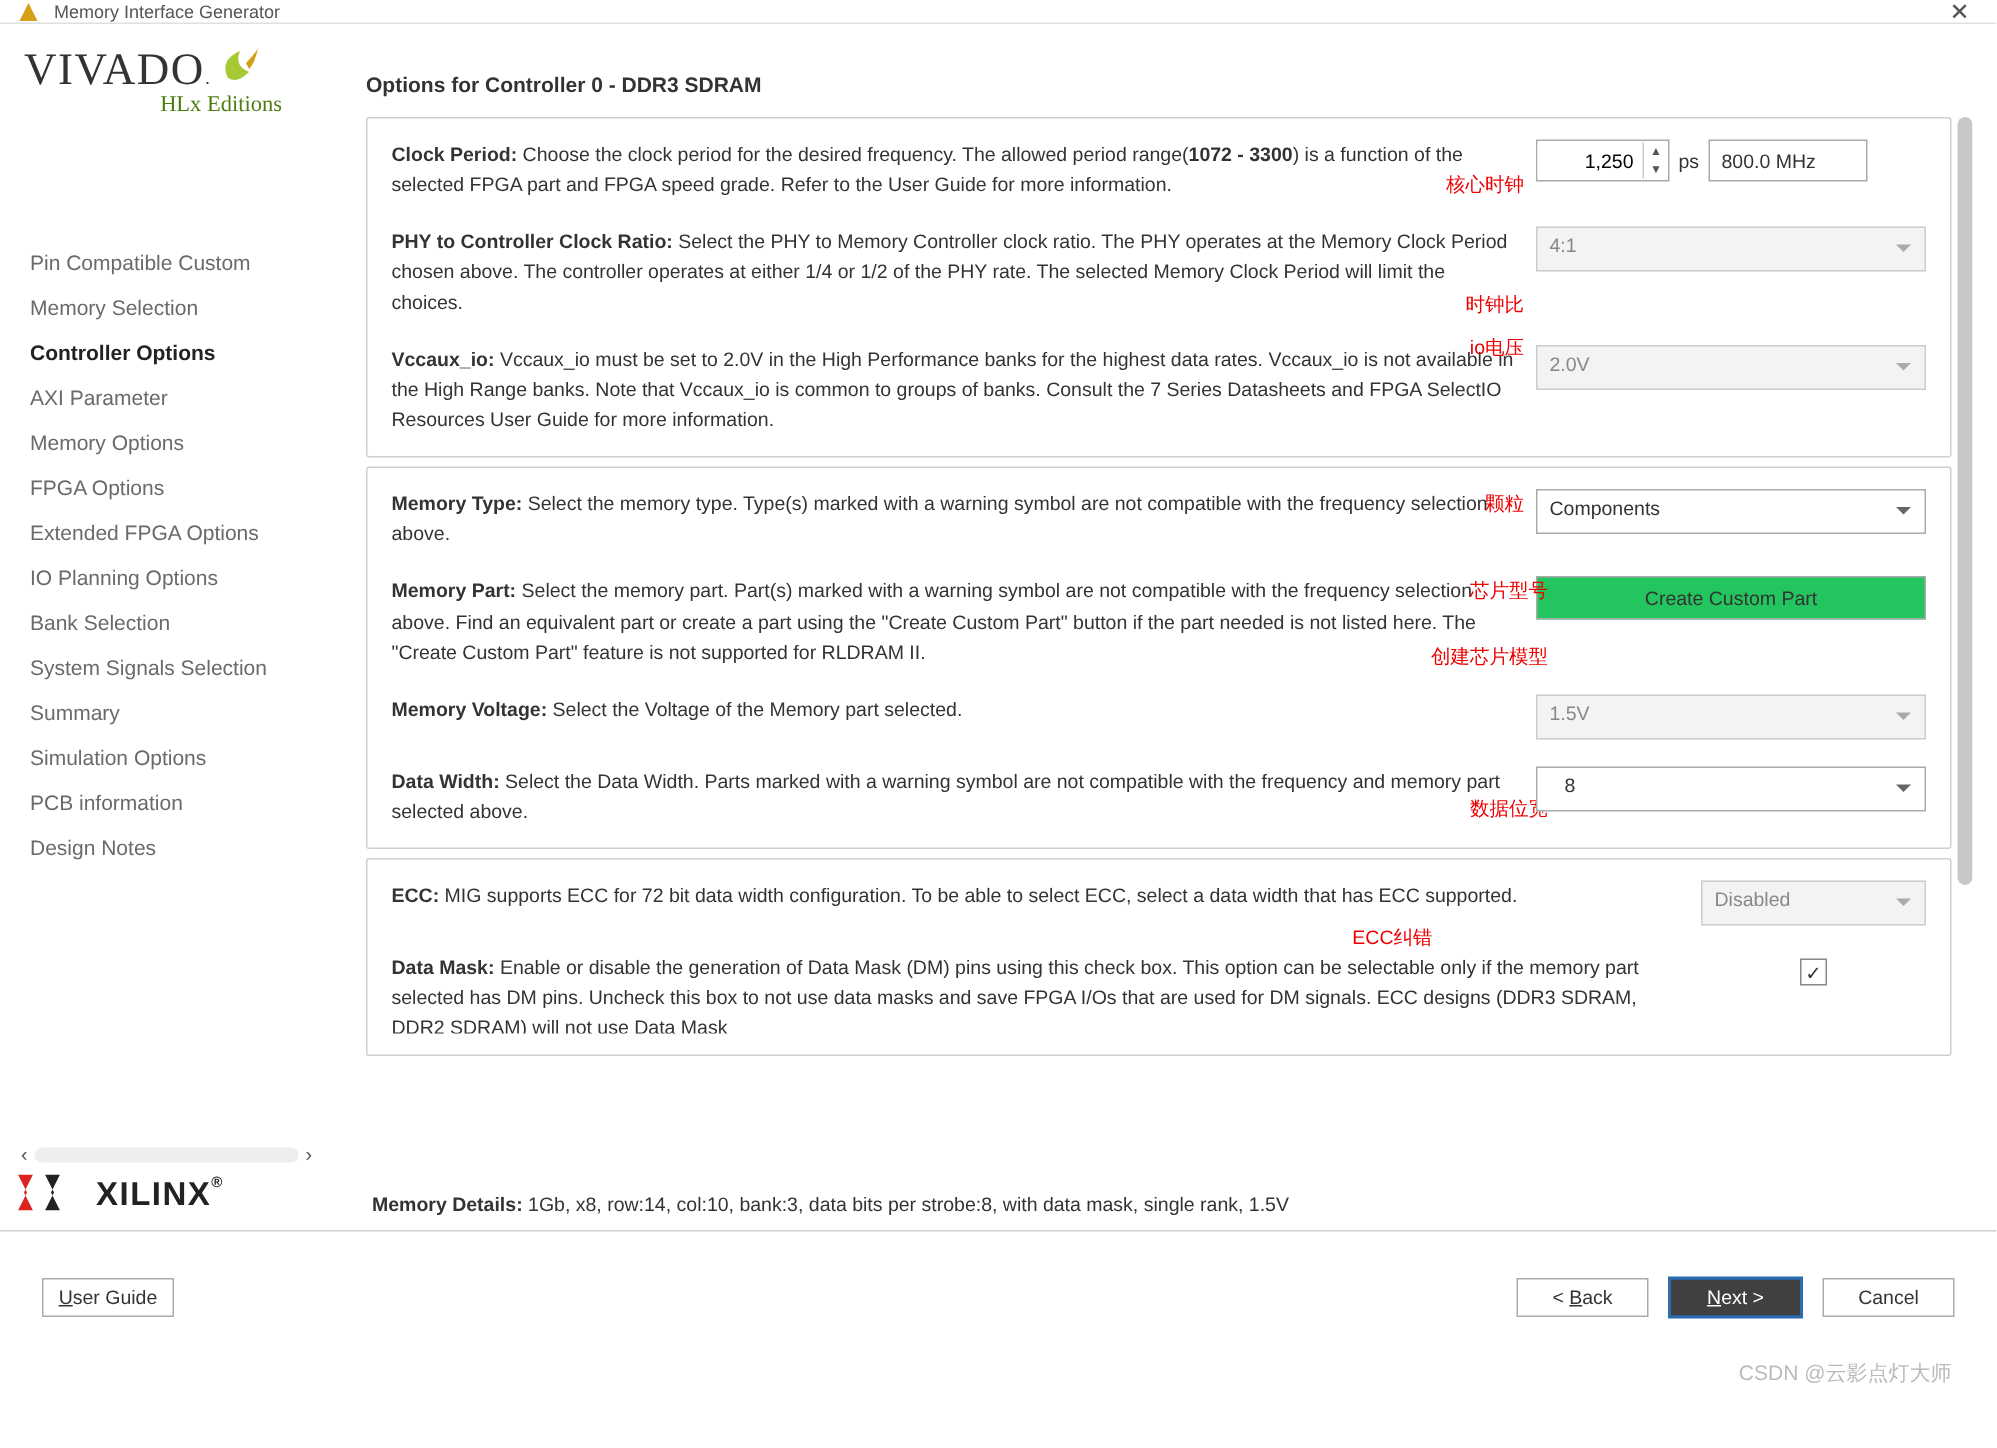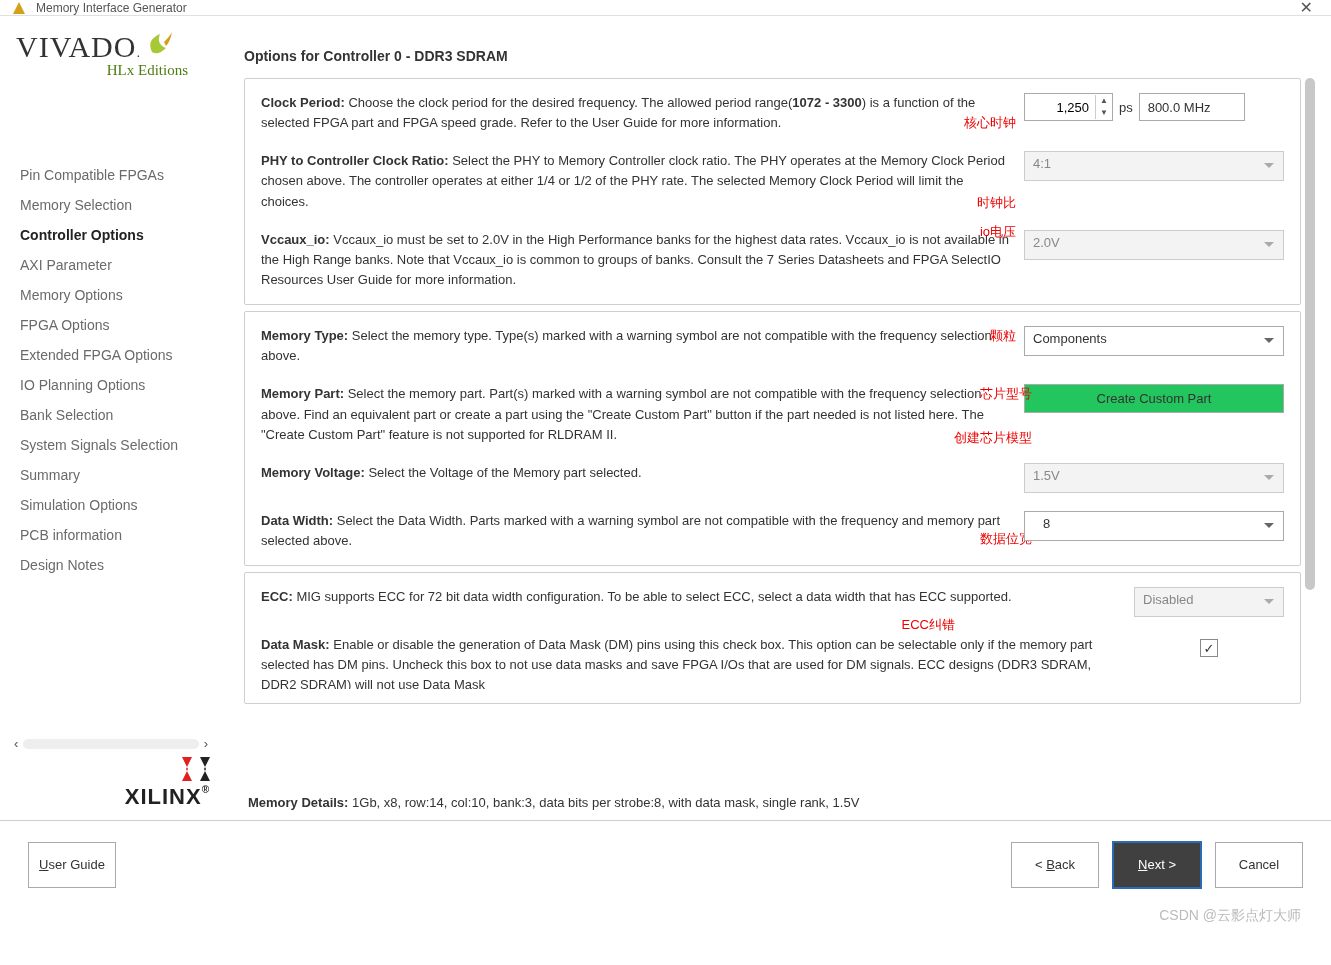--- a/index.html
+++ b/index.html
@@ -15,21 +15,21 @@
     .logo .dot { color: #333; }
     .logo .droplet { display: inline-block; vertical-align: top; margin-left: 2px; }
     .logo .hlx { font-family: "Times New Roman", serif; font-size: 15px; color: #4d7c0f; text-align: right; margin-top: -2px; margin-right: 22px; }
     .nav { display: flex; flex-direction: column; gap: 6px; margin-top: 60px; }
     .nav-item { color: #6a6a6a; font-size: 14px; padding: 4px 8px; cursor: pointer; }
     .nav-item.active { color: #222; font-weight: bold; }
     .sidebar-bottom { margin-top: auto; }
     .sidebar-scroll { display: flex; align-items: center; margin: 6px 0 4px; }
     .sidebar-scroll .arrow { font-size: 13px; color: #555; padding: 0 2px; }
     .sidebar-scroll .track { flex: 1; height: 10px; background: #eee; border-radius: 5px; margin: 0 3px; }
-    .xilinx-logo { display: flex; align-items: flex-end; gap: 0; margin-top: 6px; flex-direction: column; }
+    .xilinx-logo { display: flex; align-items: flex-start; gap: 24px; margin-top: 6px; }
     .xilinx-logo .mark { font-family: "Arial Black", sans-serif; }
     .xilinx-logo .text { font-family: Arial, sans-serif; font-weight: 700; font-size: 22px; color: #222; letter-spacing: 1px; }
     .content { flex: 1; padding: 32px 16px 10px 24px; position: relative; display: flex; flex-direction: column; }
     .page-title { font-weight: bold; font-size: 14px; margin-bottom: 14px; }
     .scroll-area { flex: 1; overflow: hidden; position: relative; padding-right: 14px; }
     .scroll-thumb { position: absolute; right: 0; top: 0; width: 10px; height: 72%; background: #c8c8c8; border-radius: 5px; }
     .panel { border: 1px solid #cfcfcf; border-radius: 2px; padding: 14px 16px; margin-bottom: 6px; background: #fff; }
     .option-row { display: flex; gap: 14px; margin-bottom: 18px; align-items: flex-start; }
     .option-row:last-child { margin-bottom: 0; }
     .option-desc { flex: 1; line-height: 1.55; font-size: 13px; color: #333; position: relative; }
@@ -47,21 +47,21 @@
     .select-wrap { position: relative; }
     .select-wrap::after { content: ""; position: absolute; right: 10px; top: 12px; border: 5px solid transparent; border-top-color: #666; pointer-events: none; }
     .select-wrap.disabled .select-like, select:disabled { background: #f3f3f3; color: #888; border-color: #ccc; }
     .select-wrap.disabled::after { border-top-color: #aaa; }
     .btn { border: 1px solid #aaa; background: #22c55e; padding: 6px 16px; font-size: 13px; cursor: pointer; text-align: center; }
     .checkbox { width: 18px; height: 18px; border: 1px solid #888; display: inline-flex; align-items: center; justify-content: center; font-size: 13px; color: #333; margin: 4px auto; }
     .mem-details { font-size: 13px; margin-top: 6px; padding-left: 4px; }
     .mem-details .label { font-weight: bold; }
     .footer { height: 88px; border-top: 1px solid #cfcfcf; display: flex; align-items: center; padding: 0 28px; gap: 14px; background: #fff; }
     .footer .spacer { flex: 1; }
-    .footer .fbtn { min-width: 88px; height: 46px; border: 1px solid #aaa; background: #fff; font-size: 13px; display: flex; align-items: center; justify-content: center; cursor: pointer; }
+    .footer .fbtn { min-width: 88px; height: 26px; border: 1px solid #aaa; background: #fff; font-size: 13px; display: flex; align-items: center; justify-content: center; cursor: pointer; }
     .footer .fbtn.primary { background: #404040; color: #fff; border: 1px solid #2b6cb0; outline: 2px solid #2b6cb0; outline-offset: -1px; }
     .footer .fbtn .ul { text-decoration: underline; }
     .watermark { position: absolute; right: 30px; bottom: 40px; color: #bbb; font-size: 14px; pointer-events: none; }
   </style>
 </head>
 <body>
 
 <div class="titlebar">
   <span class="app-icon">
     <svg width="16" height="16" viewBox="0 0 16 16">
@@ -78,21 +78,21 @@
       <div>
         <span class="vivado">VIVADO</span><span class="dot">.</span>
         <span class="droplet"><svg width="28" height="28" viewBox="0 0 28 28">
               <path d="M6 22 Q0 10 14 4 Q10 14 20 18 Q12 26 6 22 Z" fill="#a8c936"></path>
               <path d="M18 12 Q24 6 26 2 Q24 12 20 16 Z" fill="#d4a017"></path>
             </svg></span>
       </div>
       <div class="hlx">HLx Editions</div>
     </div>
     <div class="nav">
-      <div class="nav-item">Pin Compatible FPGAs</div>
+      <div class="nav-item">Pin Compatible Custom</div>
       <div class="nav-item">Memory Selection</div>
       <div class="nav-item active">Controller Options</div>
       <div class="nav-item">AXI Parameter</div>
       <div class="nav-item">Memory Options</div>
       <div class="nav-item">FPGA Options</div>
       <div class="nav-item">Extended FPGA Options</div>
       <div class="nav-item">IO Planning Options</div>
       <div class="nav-item">Bank Selection</div>
       <div class="nav-item">System Signals Selection</div>
       <div class="nav-item">Summary</div>

